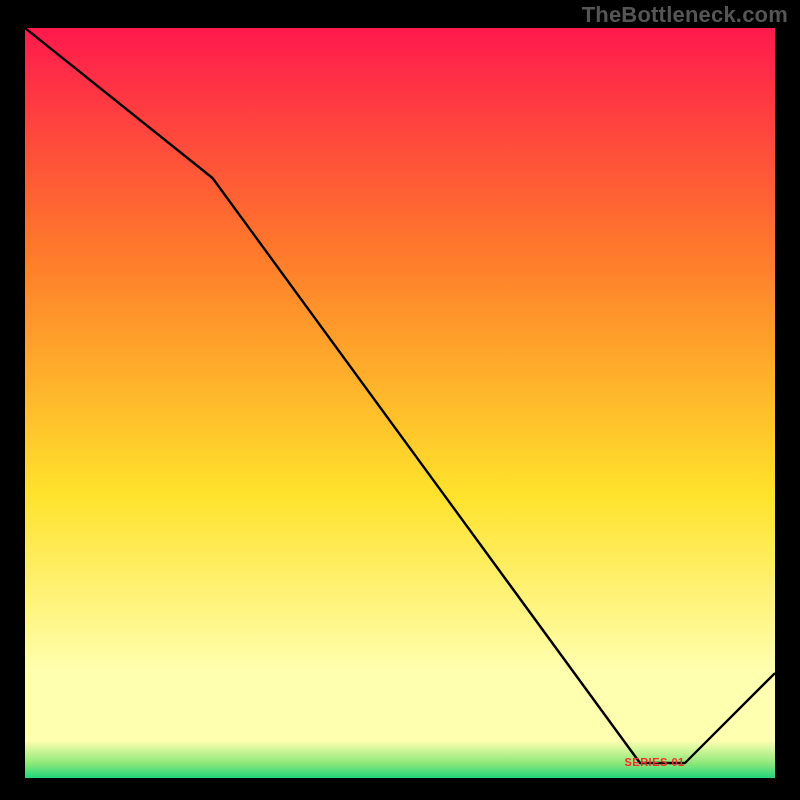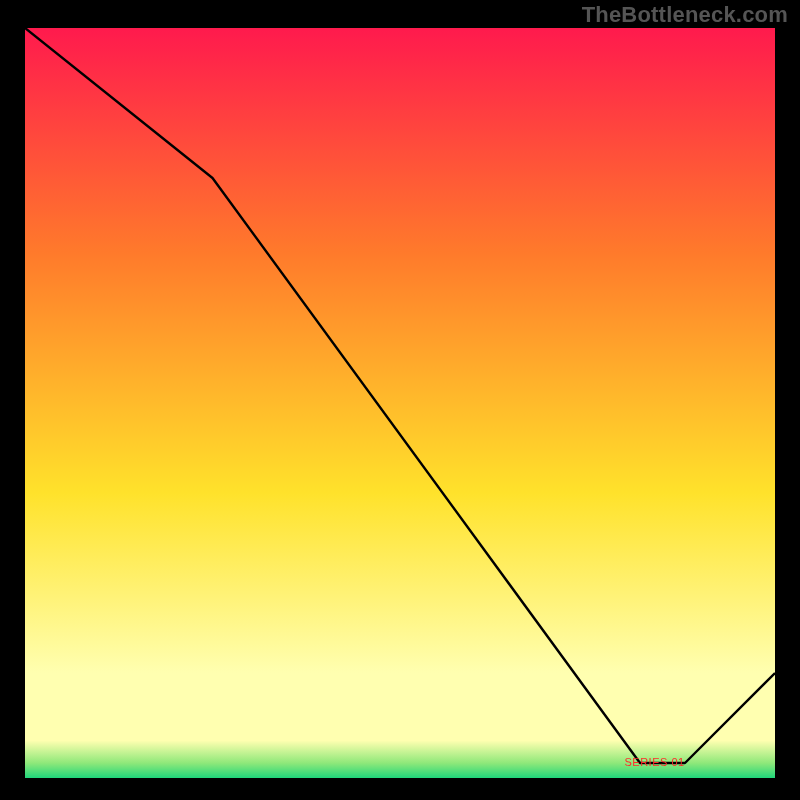--- a/index.html
+++ b/index.html
@@ -23,21 +23,21 @@
   .plot {
     position: absolute;
     left: 25px;
     top: 28px;
     width: 750px;
     height: 750px;
   }
   .series-label {
     position: absolute;
     font-family: Arial, Helvetica, sans-serif;
-    font-weight: 400;
+    font-weight: 700;
     font-size: 11px;
     color: #ff2a2a;
     white-space: nowrap;
     letter-spacing: 0.5px;
     pointer-events: none;
   }
 </style>
 </head>
 <body>
 

